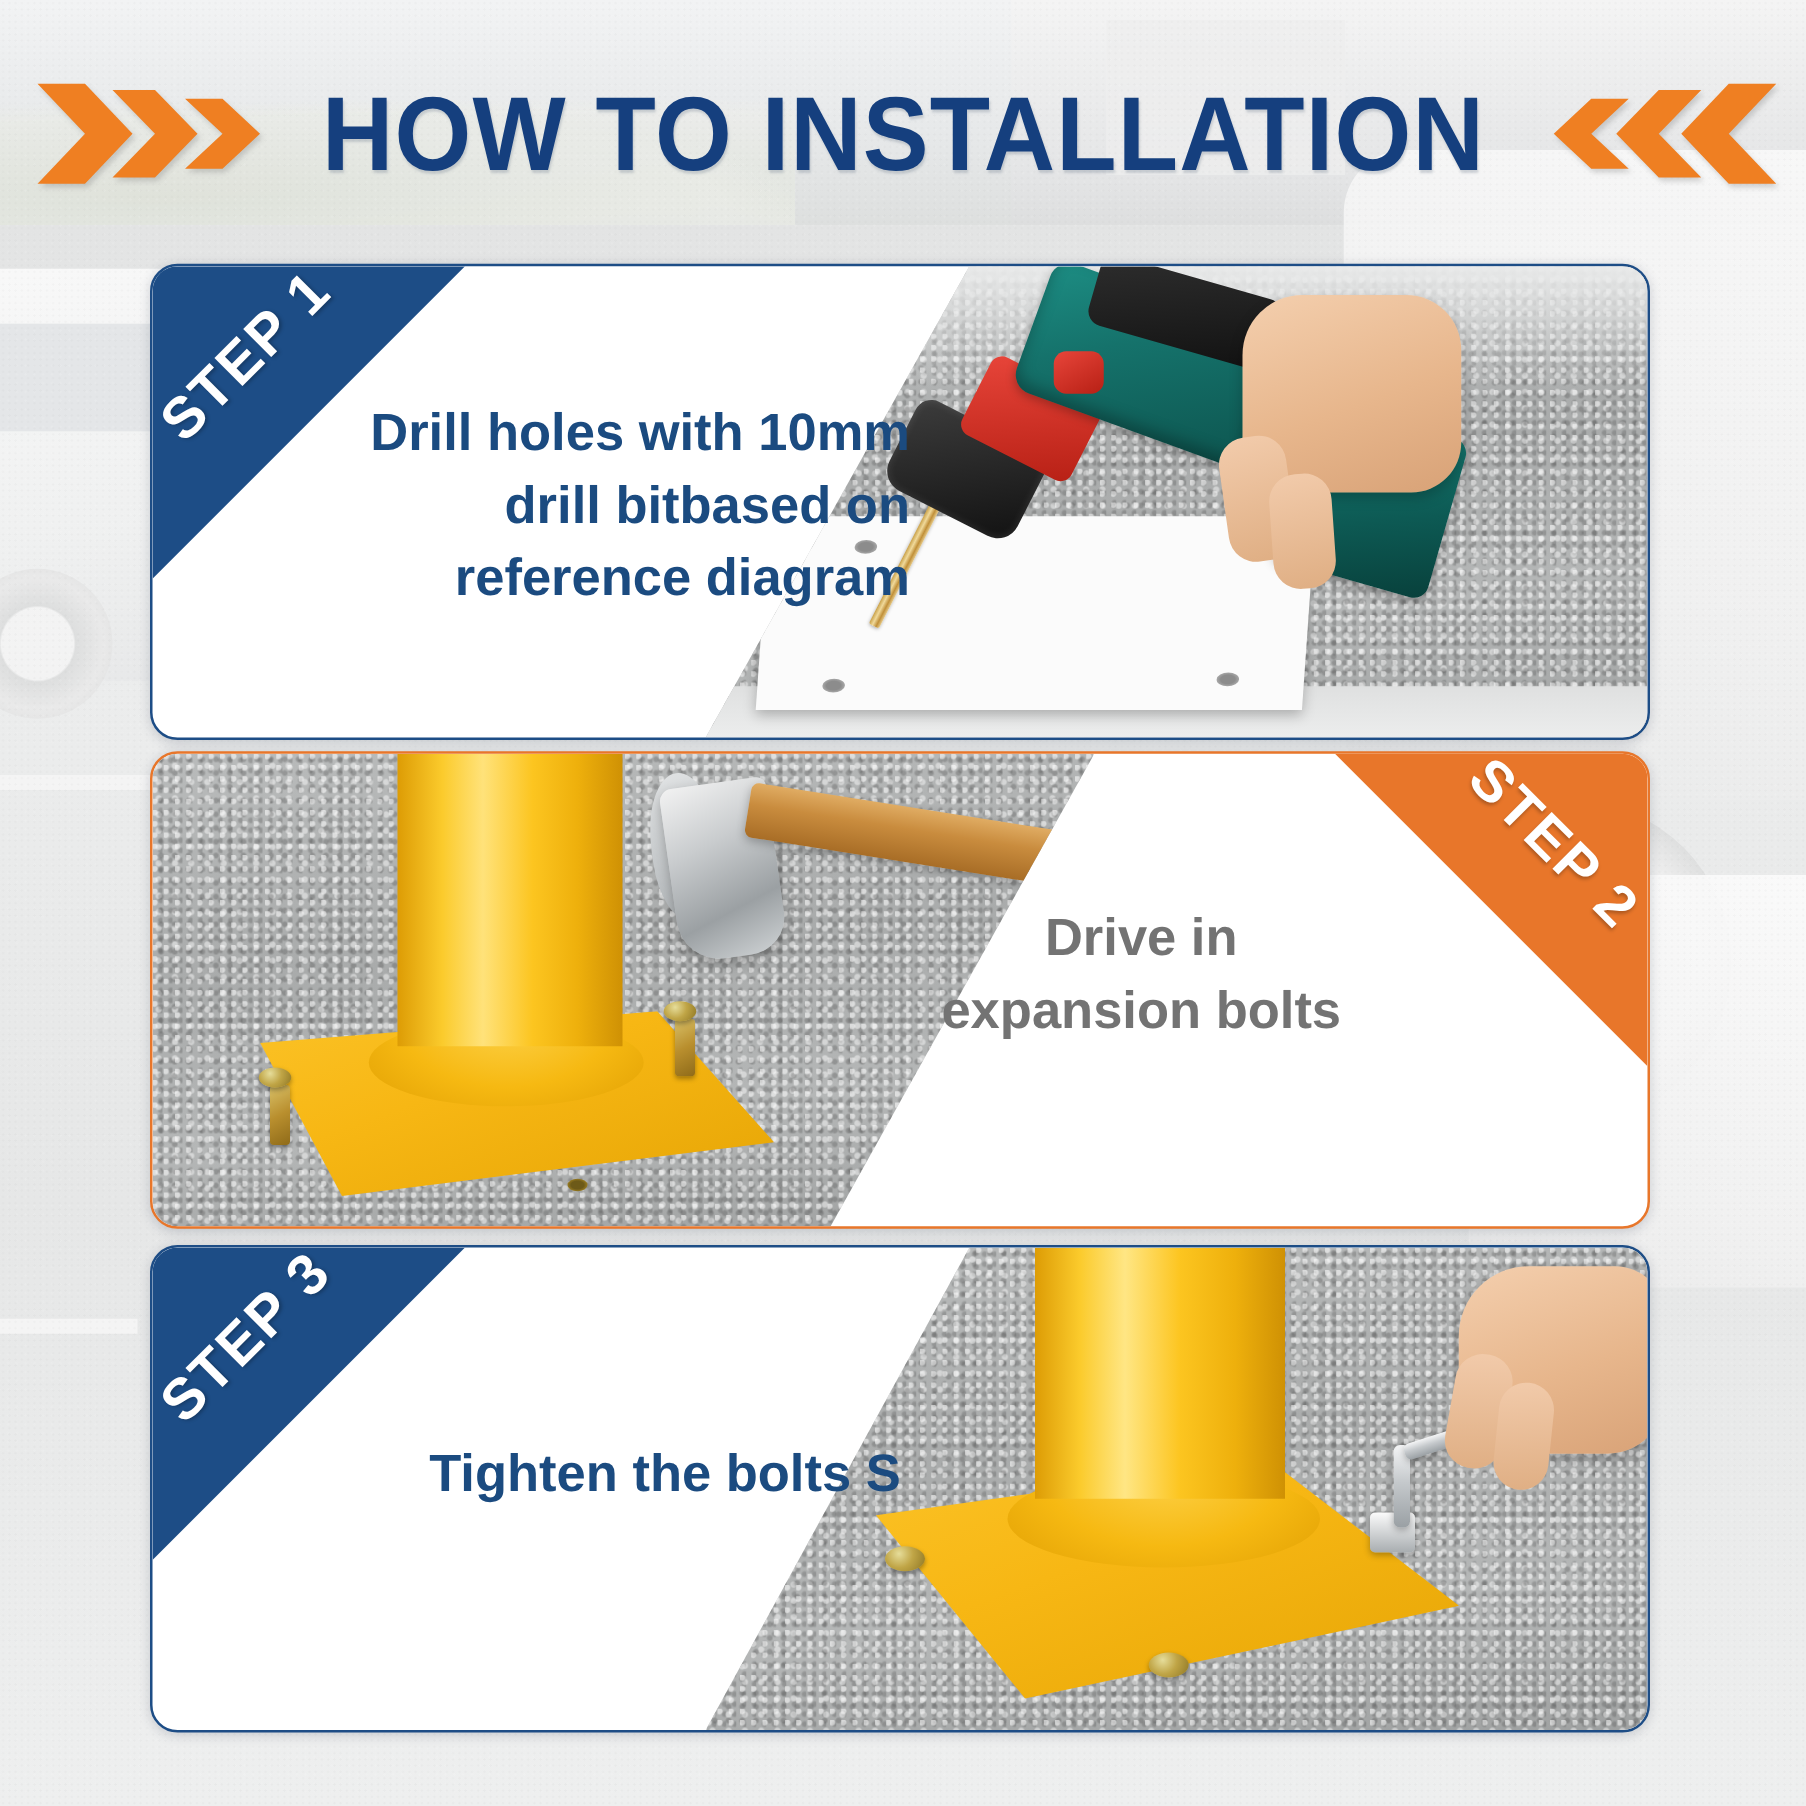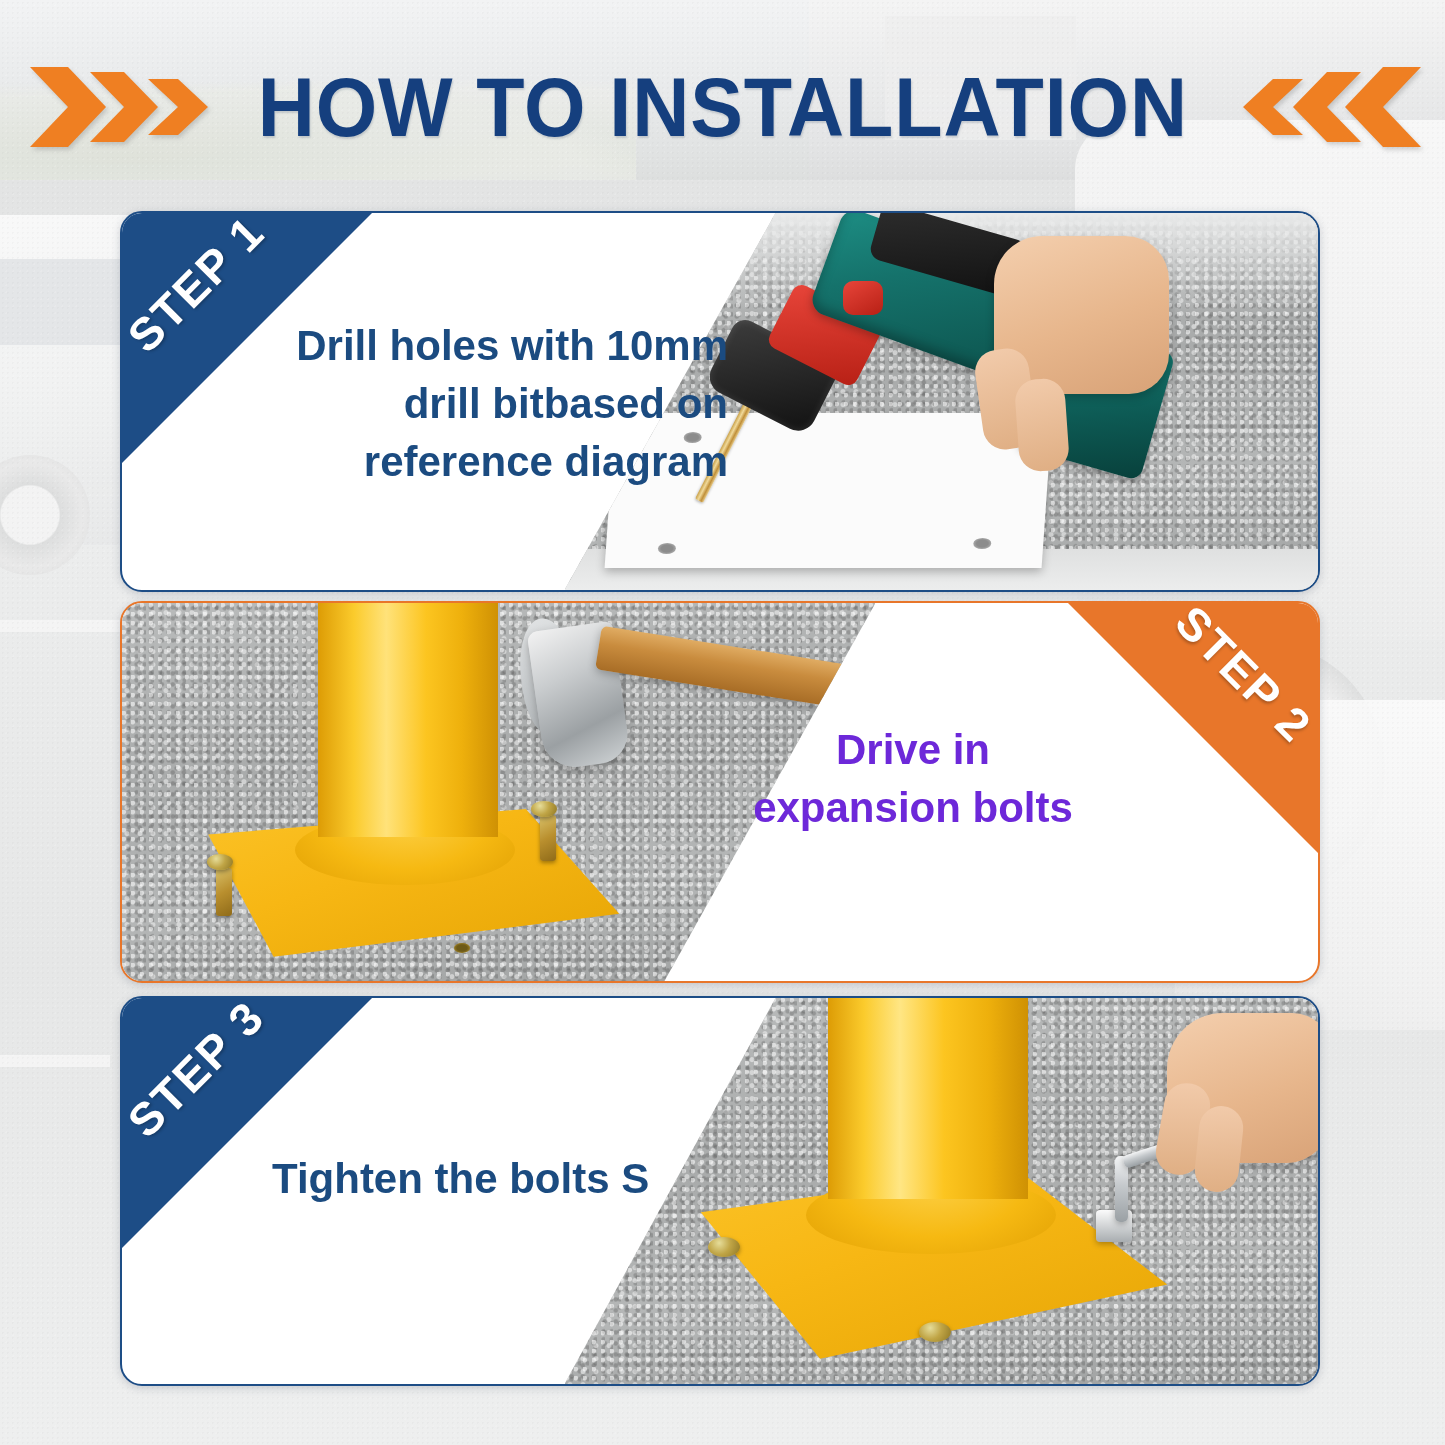--- a/index.html
+++ b/index.html
@@ -264,30 +264,30 @@
   .badge.tl .lbl { left:14px;  top:104px; transform:rotate(-45deg); transform-origin:left center; }
   .badge.tr .lbl { right:14px; top:104px; transform:rotate(45deg);  transform-origin:right center; }
 
   
   .caption {
     position:absolute; z-index:9;
     font-size:42px; line-height:1.38; font-weight:600;
     white-space:pre-line;
   }
   .caption.navyTxt   { color:#1b4b80; }
-  .caption.orangeTxt { color:#6d28d9; }
+  .caption.orangeTxt { color:#737373; }
 
   
   #panel1 { left:120px; top:211px; width:1200px; height:381px; }
   #panel2 { left:120px; top:601px; width:1200px; height:382px; }
   #panel3 { left:120px; top:996px; width:1200px; height:390px; }
 
   #cap1 { left:146px; top:104px; width:460px; text-align:right; }
   #cap2 { right:170px; top:118px; width:470px; text-align:center; }
-  #cap3 { left:150px; top:152px; width:520px; text-align:left; }
+  #cap3 { left:150px; top:152px; width:520px; text-align:center; }
 </style>
 </head>
 <body>
 
 <div id="bg">
   <div class="bg-sky"></div>
   <div class="bg-building"></div>
   <div class="bg-trees"></div>
   <div class="bg-lot"></div>
   <div class="bg-carL"></div>

